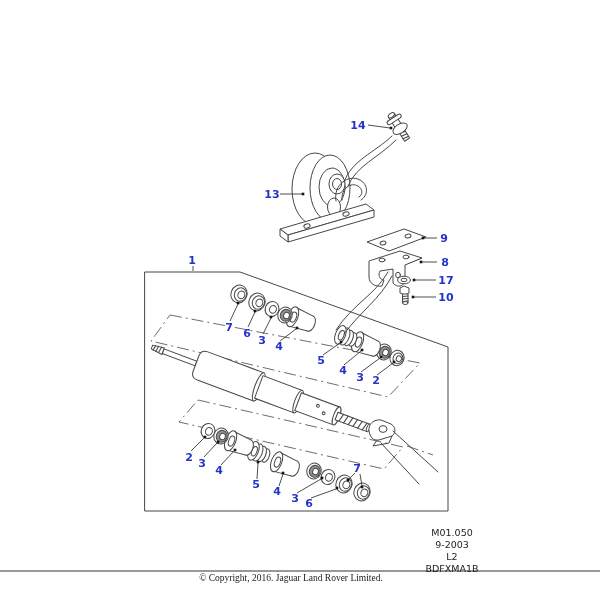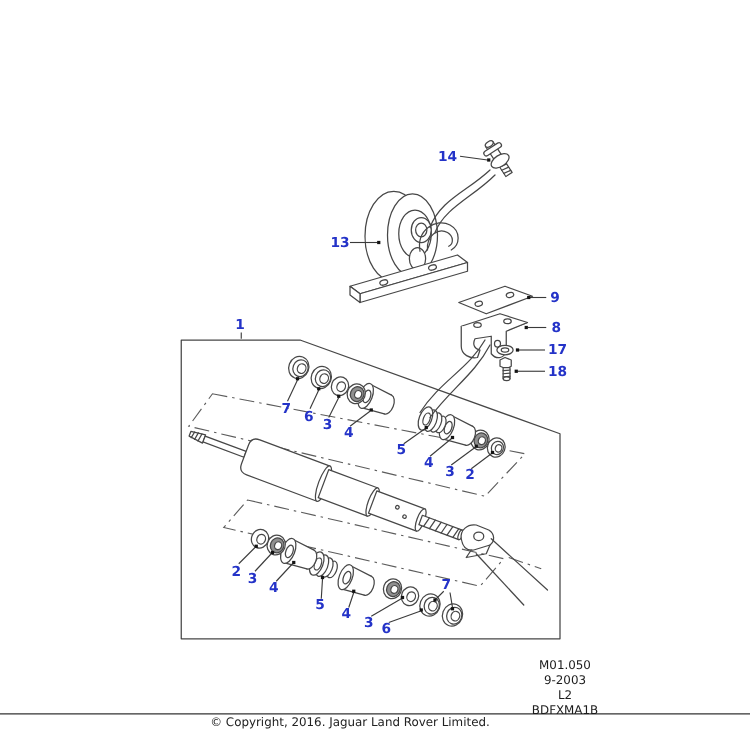--- a/index.html
+++ b/index.html
@@ -10,22 +10,22 @@
   .wf{fill:#ffffff;stroke:#474747;stroke-width:1;stroke-linejoin:round;}
   .dk{fill:#8f8f8f;stroke:#474747;stroke-width:1;}
   .ph{fill:none;stroke:#5c5c5c;stroke-width:0.9;stroke-dasharray:12 4 2 4;}
   .ld{fill:none;stroke:#3a3a3a;stroke-width:0.9;}
   .dot{fill:#141414;stroke:none;}
   .co{position:absolute;transform:translate(-50%,-50%);font-size:11px;font-weight:bold;
       color:#2433c8;white-space:nowrap;line-height:1;}
   .refblock{position:absolute;left:452px;top:527px;transform:translateX(-50%);
             text-align:center;font-size:9.5px;color:#1c1c1c;line-height:12px;}
   .refblock div{white-space:nowrap;}
-  .copyright{position:absolute;left:5px;top:573px;width:550px;text-align:center;
-             font-size:9.5px;color:#222;}
+  .copyright{position:absolute;left:16px;top:573px;width:550px;text-align:center;
+             font-size:9.5px;color:#222;font-family:Liberation Serif, serif;}
 </style>
 </head>
 <body>
 
 <div id="stage">
 
 <svg width="600" height="600" viewBox="0 0 600 600">
 
   <polygon class="ln" points="145,272 240,272 448,347 448,511 145,511"></polygon>
 
@@ -284,21 +284,21 @@
   </g>
 
   <line x1="0" y1="571" x2="600" y2="571" stroke="#333" stroke-width="1"></line>
 </svg>
 
 <div class="co" style="left:358px;top:125px">14</div>
 <div class="co" style="left:272px;top:194px">13</div>
 <div class="co" style="left:444px;top:238px">9</div>
 <div class="co" style="left:445px;top:262px">8</div>
 <div class="co" style="left:446px;top:280px">17</div>
-<div class="co" style="left:446px;top:297px">18</div>
+<div class="co" style="left:446px;top:297px">10</div>
 <div class="co" style="left:192px;top:260px">1</div>
 
 <div class="co" style="left:229px;top:327px">7</div>
 <div class="co" style="left:247px;top:333px">6</div>
 <div class="co" style="left:262px;top:340px">3</div>
 <div class="co" style="left:279px;top:346px">4</div>
 <div class="co" style="left:321px;top:360px">5</div>
 <div class="co" style="left:343px;top:370px">4</div>
 <div class="co" style="left:360px;top:377px">3</div>
 <div class="co" style="left:376px;top:380px">2</div>

